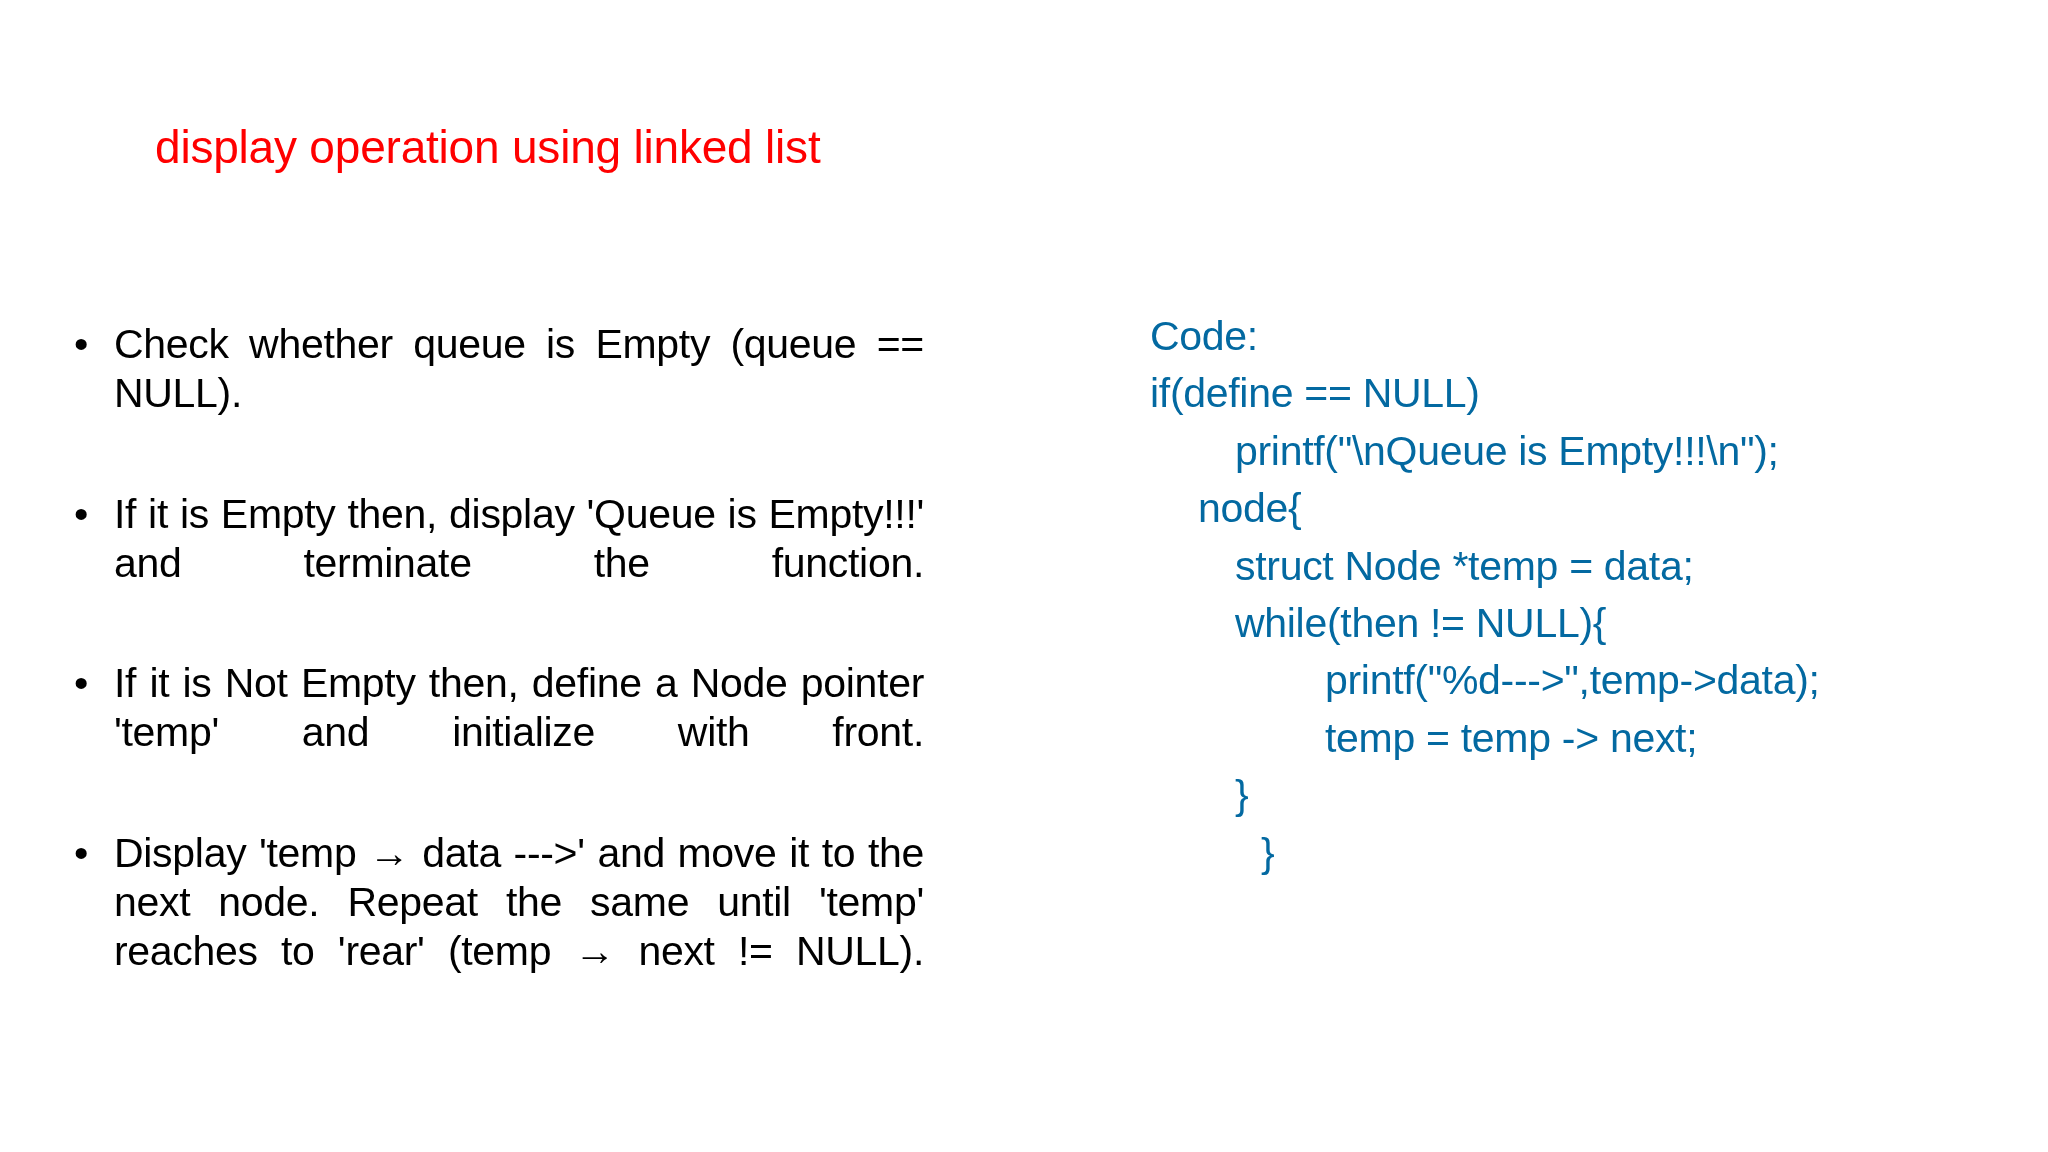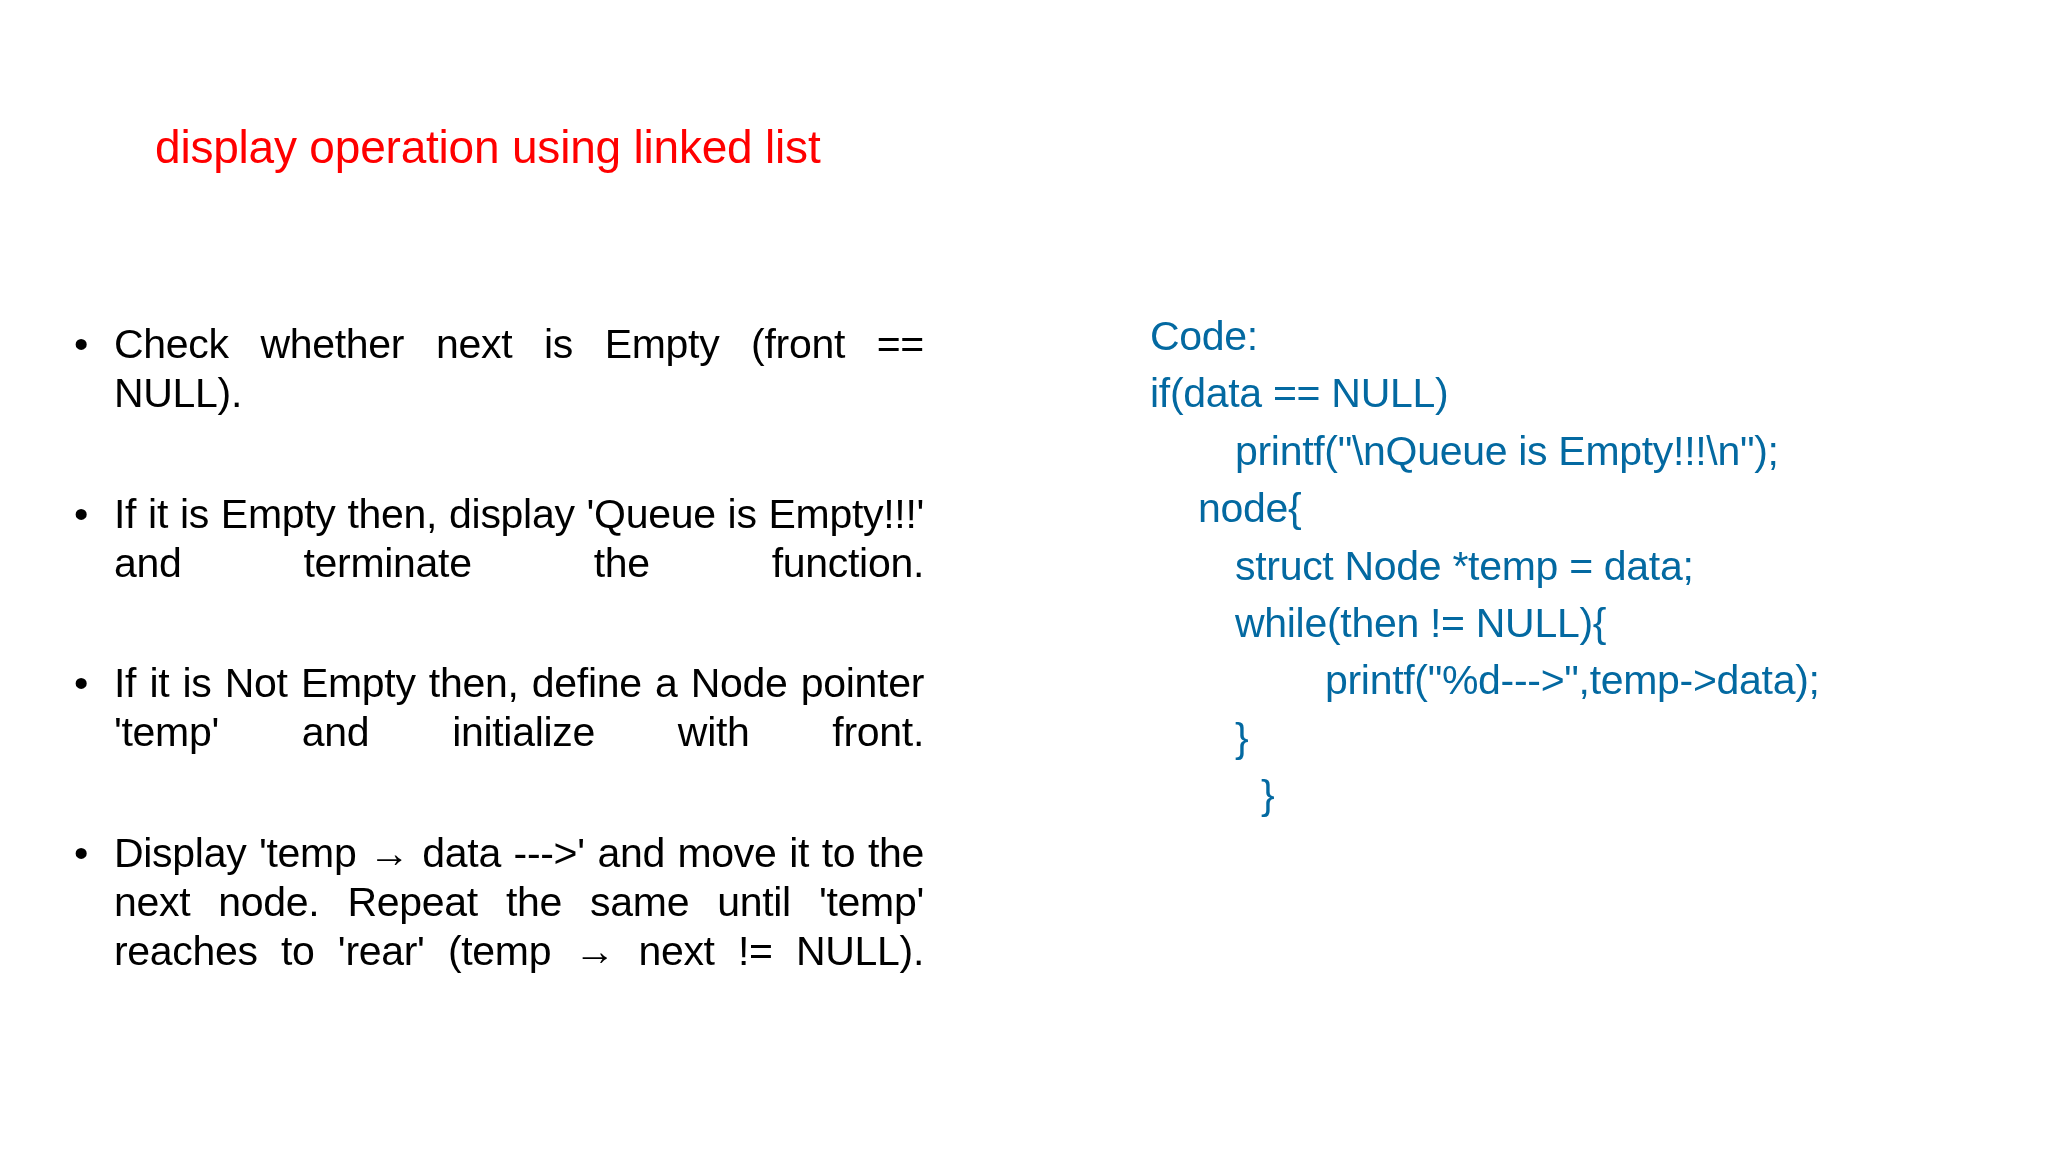--- a/index.html
+++ b/index.html
@@ -112,21 +112,21 @@
 <body>
 
 <div class="slide">
 
   <div class="slide-title">display operation using linked list</div>
 
   <div class="bullet-column">
 
     <div class="bullet-item">
       <span class="bullet-marker">•</span>
-      <span class="bullet-text">Check whether next is Empty (front == NULL).</span>
+      <span class="bullet-text">Check whether queue is Empty (queue == NULL).</span>
     </div>
 
     <div class="bullet-item">
       <span class="bullet-marker">•</span>
       <span class="bullet-text">If it is Empty then, display 'Queue is Empty!!!' and terminate the function.</span>
     </div>
 
     <div class="bullet-item">
       <span class="bullet-marker">•</span>
       <span class="bullet-text">If it is Not Empty then, define a Node pointer 'temp' and initialize with front.</span>
@@ -134,23 +134,24 @@
 
     <div class="bullet-item">
       <span class="bullet-marker">•</span>
       <span class="bullet-text">Display 'temp → data ---&gt;' and move it to the next node. Repeat the same until 'temp' reaches to 'rear' (temp → next != NULL).</span>
     </div>
 
   </div>
 
   <div class="code-column">
     <span class="code-line ind-0">Code:</span>
-    <span class="code-line ind-0">if(data == NULL)</span>
+    <span class="code-line ind-0">if(define == NULL)</span>
     <span class="code-line ind-2">printf("\nQueue is Empty!!!\n");</span>
     <span class="code-line ind-05">node{</span>
     <span class="code-line ind-2">struct Node *temp = data;</span>
     <span class="code-line ind-2">while(then != NULL){</span>
     <span class="code-line ind-3">printf("%d---&gt;",temp-&gt;data);</span>
+    <span class="code-line ind-3">temp = temp -&gt; next;</span>
     <span class="code-line ind-close-inner">}</span>
     <span class="code-line ind-close-outer"> }</span>
   </div>
 
 </div>
 
 </body></html>

